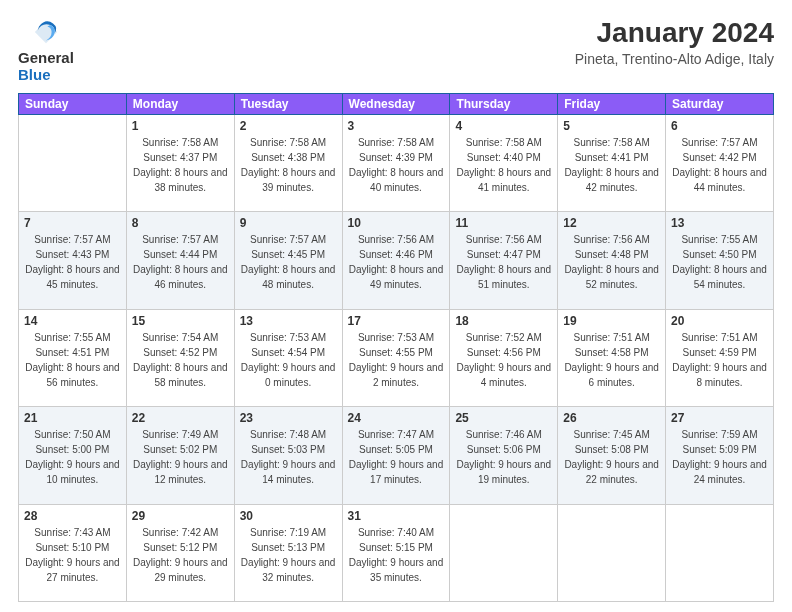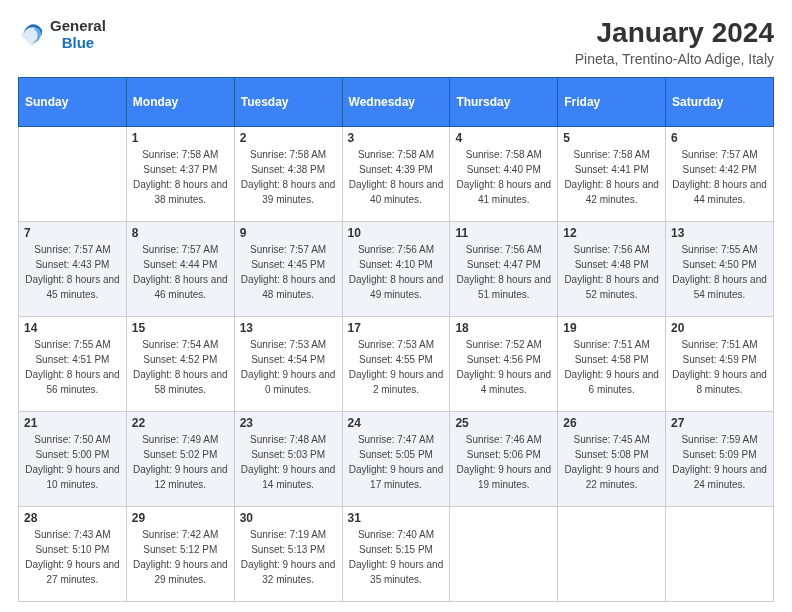--- a/index.html
+++ b/index.html
@@ -20,36 +20,36 @@
     .header {
       display: flex;
       justify-content: space-between;
       align-items: flex-start;
       margin-bottom: 10px;
     }
     .logo {
       display: flex;
       align-items: center;
       gap: 4px;
+      flex-direction: column;
     }
     .logo-text {
       display: flex;
       flex-direction: column;
       line-height: 1.1;
     }
     .logo-general {
       font-size: 15px;
       font-weight: bold;
       color: #333;
     }
     .logo-blue {
       font-size: 15px;
       font-weight: bold;
       color: #1a6fbe;
-      text-align: center;
     }
     .logo-icon {
       width: 28px;
       height: 28px;
     }
     .title-block {
       text-align: right;
     }
     .title-month {
       font-size: 28px;
@@ -62,24 +62,24 @@
       color: #555;
       margin-top: 2px;
     }
     .calendar {
       flex: 1;
       border-collapse: collapse;
       width: 100%;
       font-size: 10.5px;
     }
     .calendar th {
-      background: #3b82f6;
+      background: #8b5cf6;
       color: #fff;
       text-align: left;
-      padding: 17px 6px;
+      padding: 3px 6px;
       font-size: 12px;
       font-weight: bold;
       border: 1px solid #1a5fa0;
     }
     .calendar td {
       border: 1px solid #ccc;
       vertical-align: top;
       padding: 4px 5px;
       width: calc(100% / 7);
       height: 88px;
@@ -215,21 +215,21 @@
           <div class="day-info">
             <span>Sunrise: 7:57 AM</span><br>
             <span>Sunset: 4:45 PM</span><br>
             <span>Daylight: 8 hours and 48 minutes.</span>
           </div>
         </td>
           <td>
           <span class="day-number">10</span>
           <div class="day-info">
             <span>Sunrise: 7:56 AM</span><br>
-            <span>Sunset: 4:10 PM</span><br>
+            <span>Sunset: 4:46 PM</span><br>
             <span>Daylight: 8 hours and 49 minutes.</span>
           </div>
         </td>
           <td>
           <span class="day-number">11</span>
           <div class="day-info">
             <span>Sunrise: 7:56 AM</span><br>
             <span>Sunset: 4:47 PM</span><br>
             <span>Daylight: 8 hours and 51 minutes.</span>
           </div>

